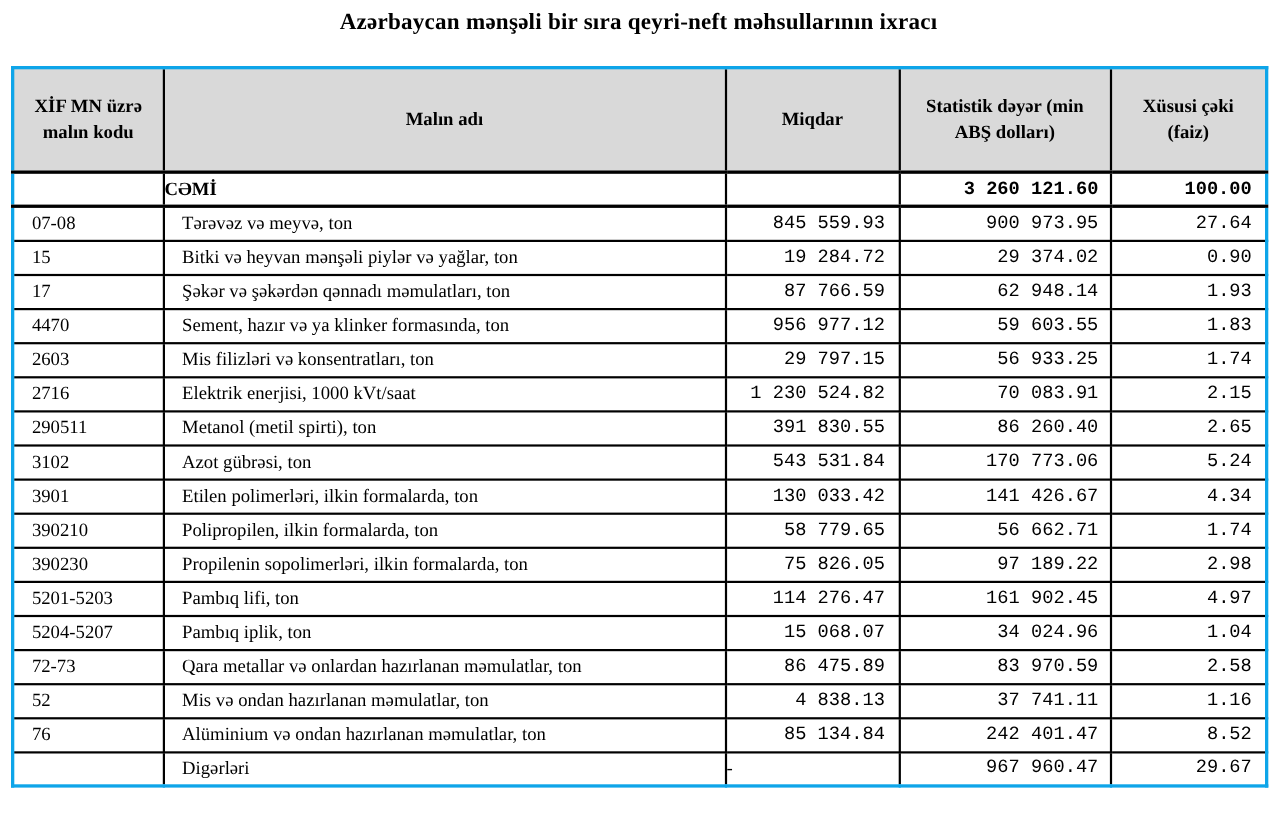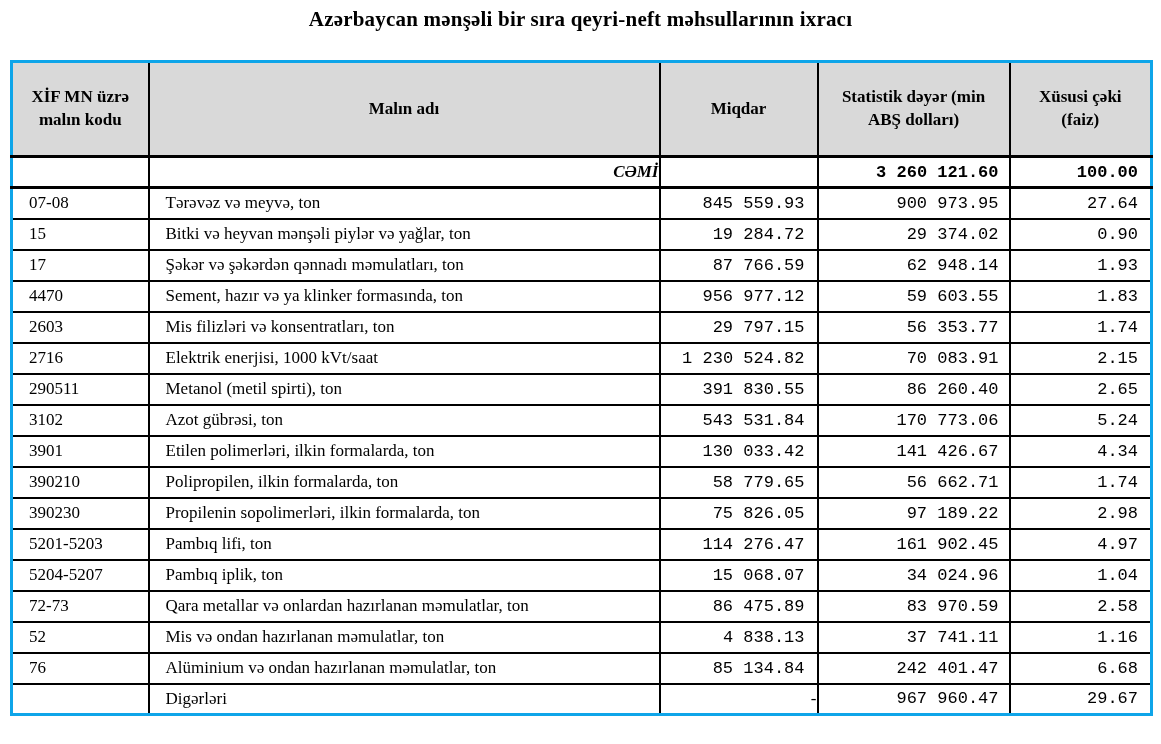--- a/index.html
+++ b/index.html
@@ -63,21 +63,21 @@
     font-weight: bold;
     border-bottom: 3px solid #000000;
   }
   .export-table tbody td {
     height: 31px;
     padding: 2px 0;
     vertical-align: middle;
   }
   .al { text-align: left;  padding-left: 16px !important; }
   .ar { text-align: right; padding-right: 12px !important; font-family: Liberation Mono, monospace; }
-  .ac { text-align: right; font-style: italic; }
+  .ac { text-align: left; }
   .val-pad { padding-right: 10px !important; }
 </style>
 </head>
 <body>
 
 <div class="page">
 
   <h1 class="title">Azərbaycan mənşəli bir sıra qeyri-neft məhsullarının ixracı</h1>
 
   <table class="export-table">
@@ -131,21 +131,21 @@
           <td class="al">4470</td>
           <td class="al">Sement, hazır və ya klinker formasında, ton</td>
           <td class="ar">956 977.12</td>
           <td class="ar val-pad">59 603.55</td>
           <td class="ar">1.83</td>
         </tr>
         <tr>
           <td class="al">2603</td>
           <td class="al">Mis filizləri və konsentratları, ton</td>
           <td class="ar">29 797.15</td>
-          <td class="ar val-pad">56 353.77</td>
+          <td class="ar val-pad">56 933.25</td>
           <td class="ar">1.74</td>
         </tr>
         <tr>
           <td class="al">2716</td>
           <td class="al">Elektrik enerjisi, 1000 kVt/saat</td>
           <td class="ar">1 230 524.82</td>
           <td class="ar val-pad">70 083.91</td>
           <td class="ar">2.15</td>
         </tr>
         <tr>
@@ -209,21 +209,21 @@
           <td class="al">Mis və ondan hazırlanan məmulatlar, ton</td>
           <td class="ar">4 838.13</td>
           <td class="ar val-pad">37 741.11</td>
           <td class="ar">1.16</td>
         </tr>
         <tr>
           <td class="al">76</td>
           <td class="al">Alüminium və ondan hazırlanan məmulatlar, ton</td>
           <td class="ar">85 134.84</td>
           <td class="ar val-pad">242 401.47</td>
-          <td class="ar">6.68</td>
+          <td class="ar">8.52</td>
         </tr>
         <tr>
           <td class="al"></td>
           <td class="al">Digərləri</td>
           <td class="ac">-</td>
           <td class="ar val-pad">967 960.47</td>
           <td class="ar">29.67</td>
         </tr>
       </tbody>
   </table>

